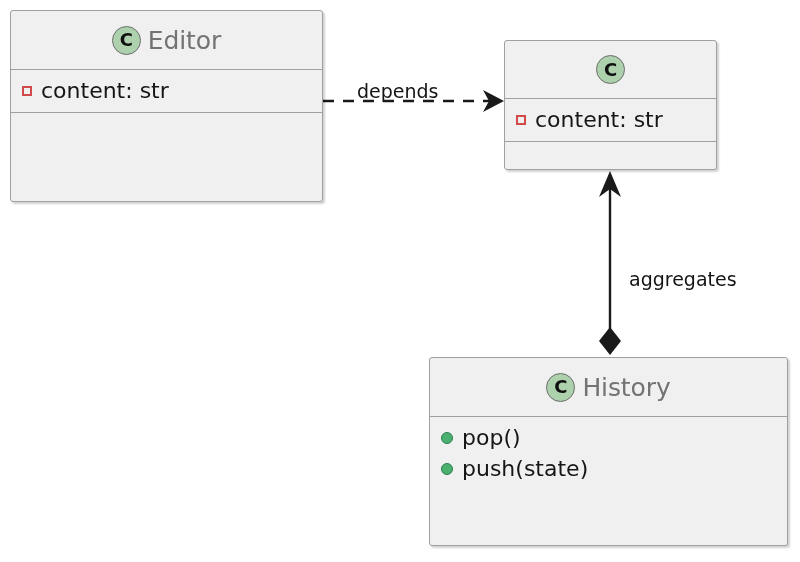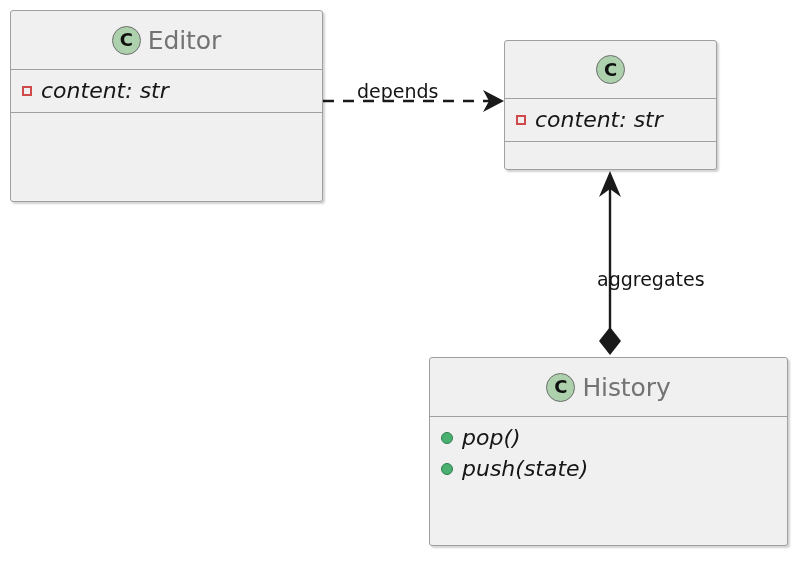--- a/index.html
+++ b/index.html
@@ -82,21 +82,20 @@
 
   .uml-member {
     display: flex;
     align-items: center;
     gap: 9px;
     padding: 1px 12px 1px 11px;
     font-size: 22px;
     color: #161616;
     white-space: nowrap;
     line-height: 1.32;
-    font-style: italic;
   }
 
   
   .marker-attr {
     flex: 0 0 auto;
     width: 10px;
     height: 10px;
     box-sizing: border-box;
     border: 2px solid #d04a4a;
     background: transparent;
@@ -134,21 +133,21 @@
 
   <g>
     <line x1="610" y1="176" x2="610" y2="340" stroke="#1a1a1a" stroke-width="2.4"></line>
     <path d="M 599 197 L 610 171 L 621 197 L 610 189 Z" fill="#1a1a1a"></path>
     <path d="M 610 327 L 621 341 L 610 355 L 599 341 Z" fill="#1a1a1a"></path>
   </g>
 </svg>
 
 <div class="edge-label" style="left:357px; top:80px;">depends</div>
 
-<div class="edge-label" style="left:581px; top:268px;padding-left:16px;">aggregates</div>
+<div class="edge-label" style="left:613px; top:268px;padding-left:16px;">aggregates</div>
 
 <div class="uml-class" style="left:10px; top:10px; width:313px; height:192px;">
   <div class="uml-title" style="height:59px;">
     <span class="class-icon">C</span>
     <span class="uml-title-text">Editor</span>
   </div>
   <div class="uml-compartment bordered">
     <div class="uml-member">
       <span class="marker-attr"></span>
       <span>content: str</span>

